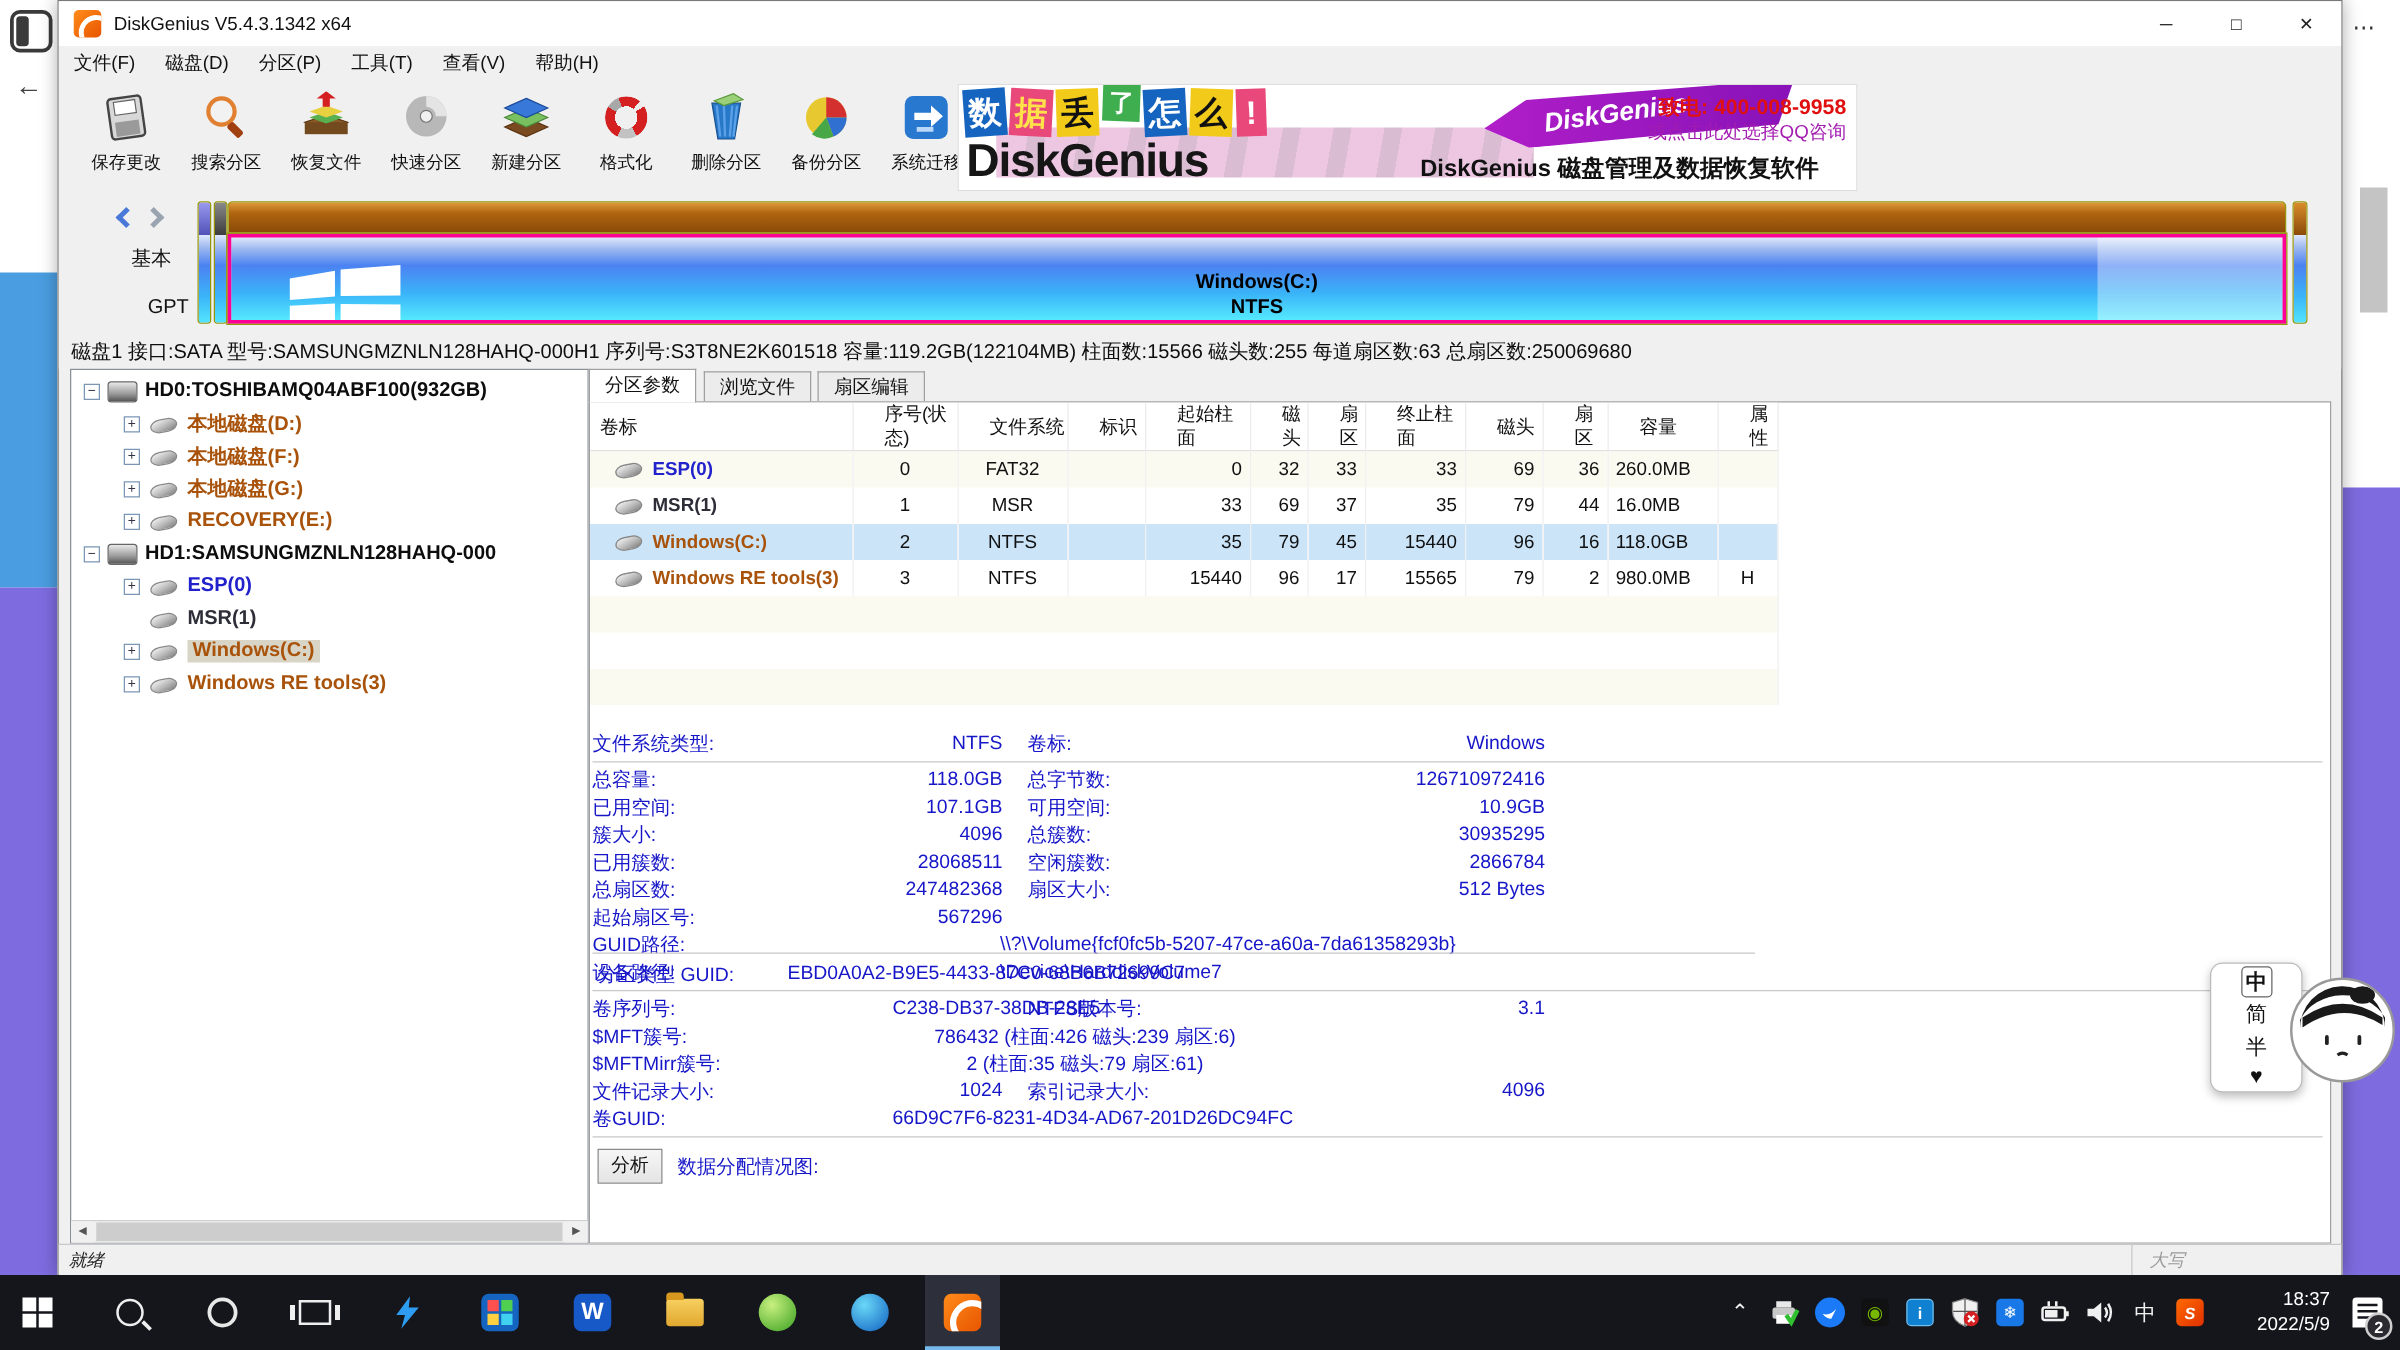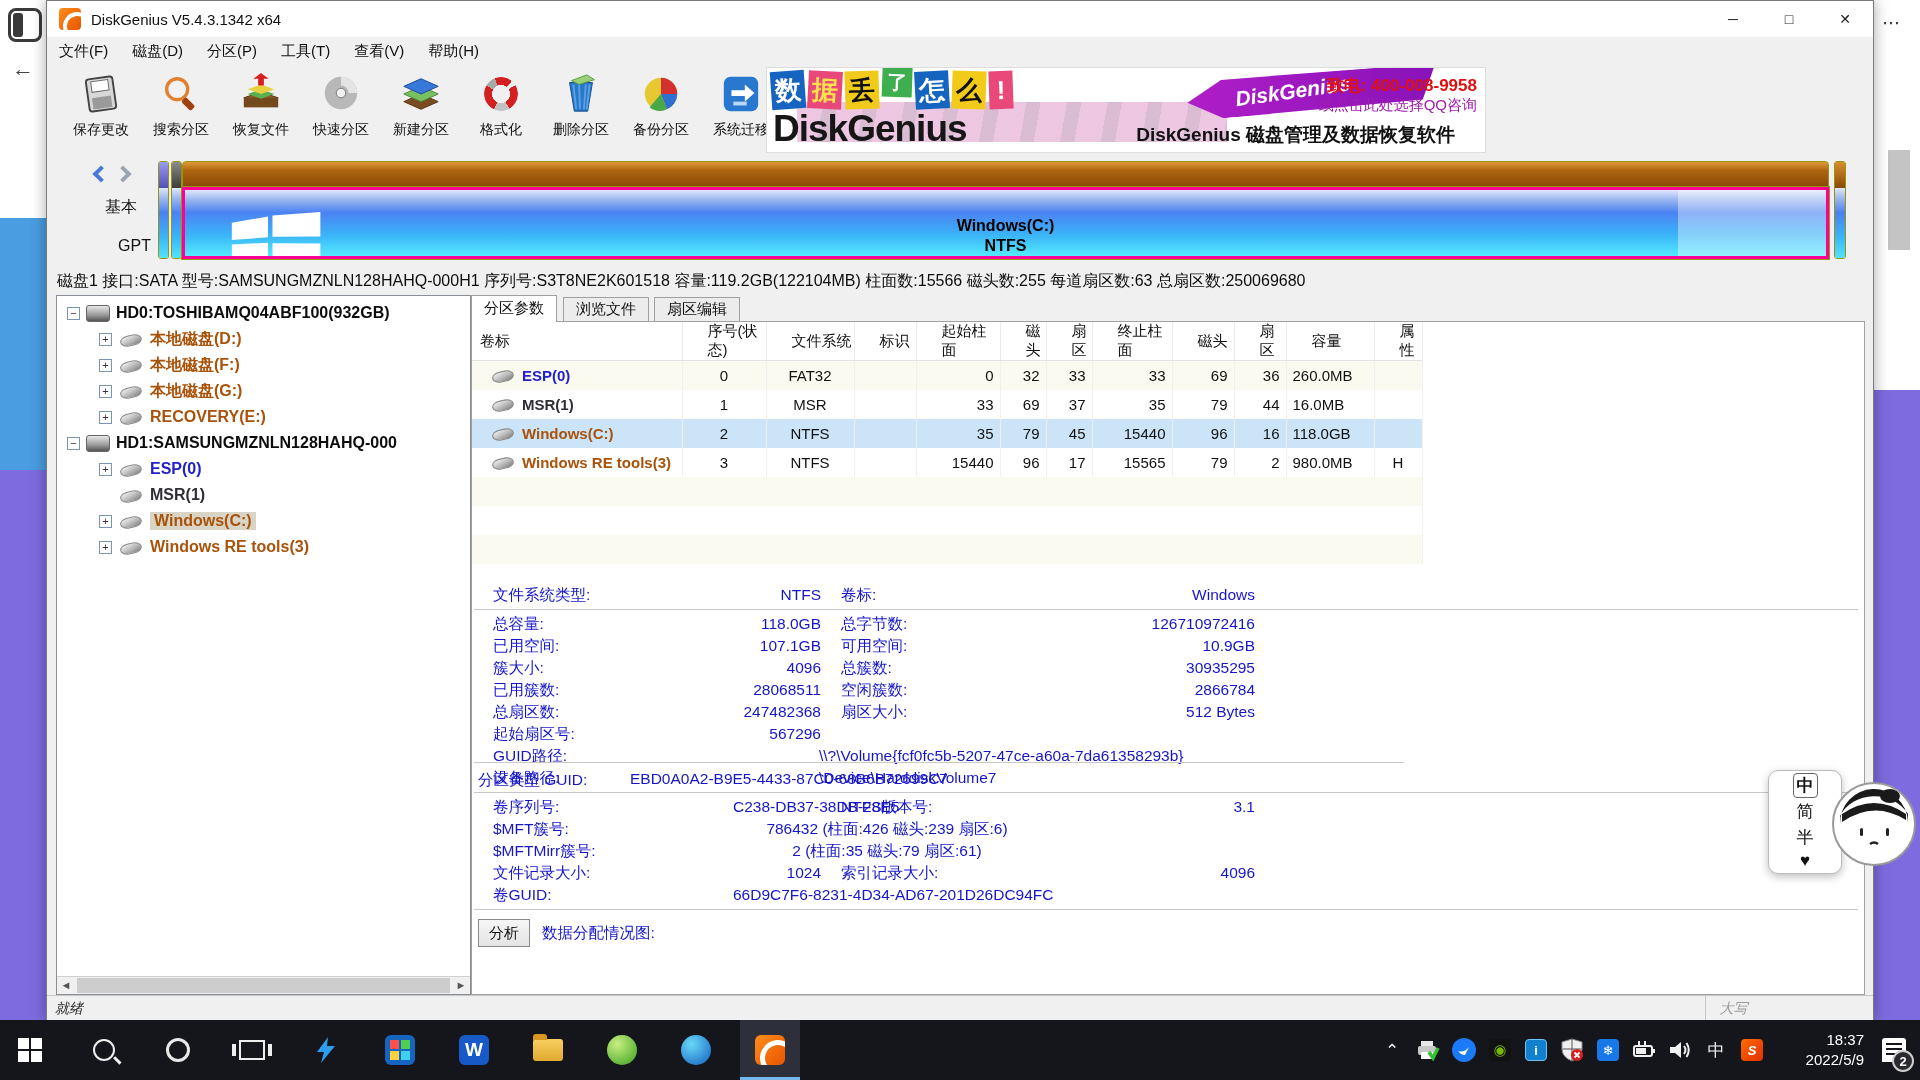--- a/index.html
+++ b/index.html
@@ -136,21 +136,21 @@
   .cap-col { color:#111; }
   .rowstripe { background:#fbfaf0; }
   .rowsel td { background:#cbe4f8; }
   .vol-cell { display:flex; align-items:center; font-weight:bold; }
   .vol-cell .ico-part { margin:2px 8px 0 14px; }
 
   
   .details { position:absolute; left:0; top:262px; width:100%; }
   .dsep { height:1px; background:#c8c8c8; margin:3px 6px 3px 2px; }
   .drow { display:grid; grid-template-columns:240px 88px 20px 200px 214px 1fr; height:22px; align-items:center;
-    font-size:15.5px; color:#1616c8; padding-left:21px; white-space:nowrap; }
+    font-size:15.5px; color:#1616c8; padding-left:2px; white-space:nowrap; }
   .drow .l1 { grid-column:1; } .drow .v1 { grid-column:2; text-align:right; }
   .drow .l2 { grid-column:4; } .drow .v2 { grid-column:5; text-align:right; }
   .drow.wide .v1 { grid-column:2/6; text-align:left; padding-left:86px; }
   .drow.cwide .v1 { grid-column:2/5; text-align:center; }
   .analyze-row { display:flex; align-items:center; margin:8px 0 0 6px; height:30px; }
   .btn3d { width:52px; height:28px; background:linear-gradient(180deg,#f6f6f6,#e4e4e4); border:1px solid #8a8a8a;
     font-size:15px; color:#111; text-align:center; line-height:26px; }
   .alloc-lbl { margin-left:12px; font-size:15.5px; color:#1616c8; }
   .bottomrow { position:absolute; left:6px; top:448px; width:900px; font-size:15.5px; color:#1616c8; }
   .bottomrow .bl { position:absolute; left:0; top:0; }

